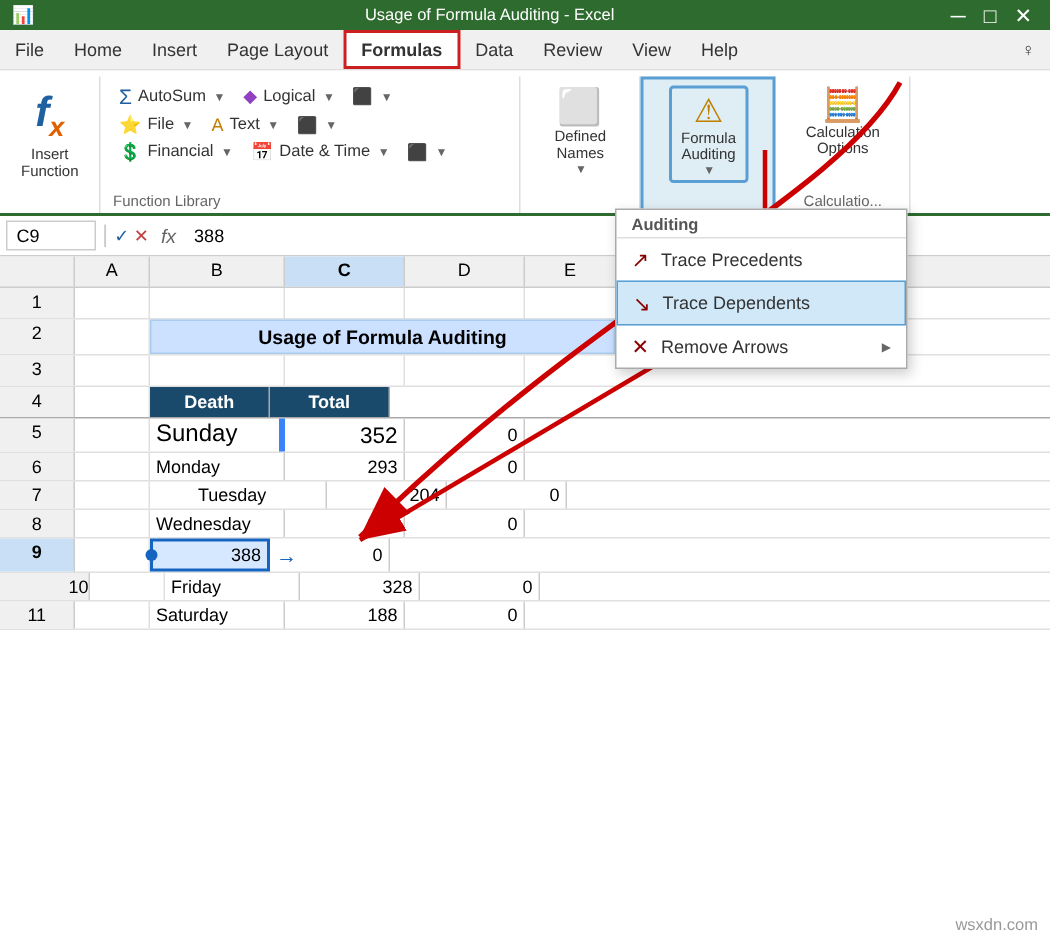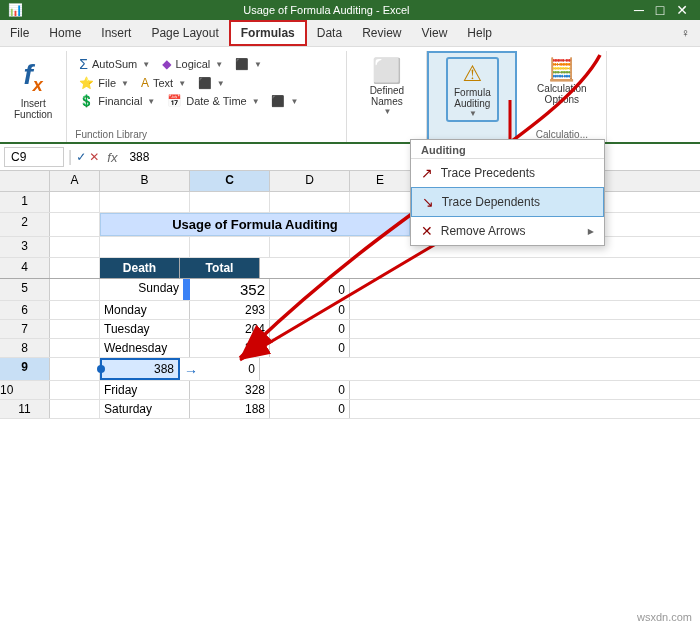--- a/index.html
+++ b/index.html
@@ -232,39 +232,39 @@
         <div style="width:50px; border-right:1px solid #ccc; text-align:center; font-size:12px; padding:2px 0; background:#f0f0f0;">4</div>
         <div style="width:50px; border-right:1px solid #e0e0e0;"></div>
         <div style="width:80px; border-right:1px solid #aaa; background:#1a4a6b; color:white; font-weight:bold; text-align:center; display:flex; align-items:center; justify-content:center; font-size:12px; padding:3px 0;">Death</div>
         <div style="width:80px; border-right:1px solid #aaa; background:#1a4a6b; color:white; font-weight:bold; text-align:center; display:flex; align-items:center; justify-content:center; font-size:12px; padding:3px 0;">Total</div>
         <div style="width:60px;"></div>
       </div>
 
       <div style="display:flex; border-bottom:1px solid #e0e0e0;">
         <div style="width:50px; border-right:1px solid #ccc; text-align:center; font-size:12px; padding:2px 0; background:#f0f0f0;">5</div>
         <div style="width:50px; border-right:1px solid #e0e0e0;"></div>
-        <div style="width:90px; border-right:7px solid #3b82f6; padding:2px 4px; font-size:12px;text-align:right;">Sunday</div>
+        <div style="width:90px; border-right:4px solid #3b82f6; padding:2px 4px; font-size:16px;">Sunday</div>
         <div style="width:80px; border-right:1px solid #ccc; padding:2px 4px; font-size:15px; text-align:right; justify-content:flex-end; display:flex; align-items:center;">352</div>
         <div style="width:80px; border-right:1px solid #ccc; padding:2px 4px; font-size:12px; text-align:right; justify-content:flex-end; display:flex; align-items:center;">0</div>
         <div style="width:60px;"></div>
       </div>
 
       <div style="display:flex; border-bottom:1px solid #e0e0e0;">
         <div style="width:50px; border-right:1px solid #ccc; text-align:center; font-size:12px; padding:2px 0; background:#f0f0f0;">6</div>
         <div style="width:50px; border-right:1px solid #e0e0e0;"></div>
         <div style="width:90px; border-right:1px solid #ccc; padding:2px 4px; font-size:12px;">Monday</div>
         <div style="width:80px; border-right:1px solid #ccc; padding:2px 4px; font-size:12px; text-align:right; justify-content:flex-end; display:flex; align-items:center;">293</div>
         <div style="width:80px; border-right:1px solid #ccc; padding:2px 4px; font-size:12px; text-align:right; justify-content:flex-end; display:flex; align-items:center;">0</div>
         <div style="width:60px;"></div>
       </div>
 
       <div style="display:flex; border-bottom:1px solid #e0e0e0;">
         <div style="width:50px; border-right:1px solid #ccc; text-align:center; font-size:12px; padding:2px 0; background:#f0f0f0;">7</div>
         <div style="width:50px; border-right:1px solid #e0e0e0;"></div>
-        <div style="width:90px; border-right:1px solid #ccc; padding:2px 4px; font-size:12px;">Tuesday</div>
+        <div style="width:90px; border-right:1px solid #ccc; padding:2px 4px; font-size:12px;margin-left:28px;">Tuesday</div>
         <div style="width:80px; border-right:1px solid #ccc; padding:2px 4px; font-size:12px; text-align:right; justify-content:flex-end; display:flex; align-items:center;">204</div>
         <div style="width:80px; border-right:1px solid #ccc; padding:2px 4px; font-size:12px; text-align:right; justify-content:flex-end; display:flex; align-items:center;">0</div>
         <div style="width:60px;"></div>
       </div>
 
       <div style="display:flex; border-bottom:1px solid #e0e0e0;">
         <div style="width:50px; border-right:1px solid #ccc; text-align:center; font-size:12px; padding:2px 0; background:#f0f0f0;">8</div>
         <div style="width:50px; border-right:1px solid #e0e0e0;"></div>
         <div style="width:90px; border-right:1px solid #ccc; padding:2px 4px; font-size:12px;">Wednesday</div>
         <div style="width:80px; border-right:1px solid #ccc; padding:2px 4px; font-size:12px; text-align:right; justify-content:flex-end; display:flex; align-items:center;">349</div>
@@ -280,21 +280,21 @@
           
           <span style="position:absolute; left:-5px; top:50%; transform:translateY(-50%); width:8px; height:8px; background:#1565c0; border-radius:50%;"></span>
           
           <span style="position:absolute; right:-20px; top:50%; transform:translateY(-50%); color:#1565c0; font-size:14px;">→</span>
         </div>
         <div style="width:80px; border-right:1px solid #ccc; padding:2px 4px; font-size:12px; text-align:right; justify-content:flex-end; display:flex; align-items:center;">0</div>
         <div style="width:60px;"></div>
       </div>
 
       <div style="display:flex; border-bottom:1px solid #e0e0e0;">
-        <div style="width:50px; border-right:1px solid #ccc; text-align:left; font-size:12px; padding:2px 0; background:#f0f0f0;">10</div>
+        <div style="width:60px; border-right:1px solid #ccc; text-align:right; font-size:12px; padding:2px 0; background:#f0f0f0;">10</div>
         <div style="width:50px; border-right:1px solid #e0e0e0;"></div>
         <div style="width:90px; border-right:1px solid #ccc; padding:2px 4px; font-size:12px;">Friday</div>
         <div style="width:80px; border-right:1px solid #ccc; padding:2px 4px; font-size:12px; text-align:right; justify-content:flex-end; display:flex; align-items:center;">328</div>
         <div style="width:80px; border-right:1px solid #ccc; padding:2px 4px; font-size:12px; text-align:right; justify-content:flex-end; display:flex; align-items:center;">0</div>
         <div style="width:60px;"></div>
       </div>
 
       <div style="display:flex; border-bottom:1px solid #e0e0e0;">
         <div style="width:50px; border-right:1px solid #ccc; text-align:center; font-size:12px; padding:2px 0; background:#f0f0f0;">11</div>
         <div style="width:50px; border-right:1px solid #e0e0e0;"></div>

